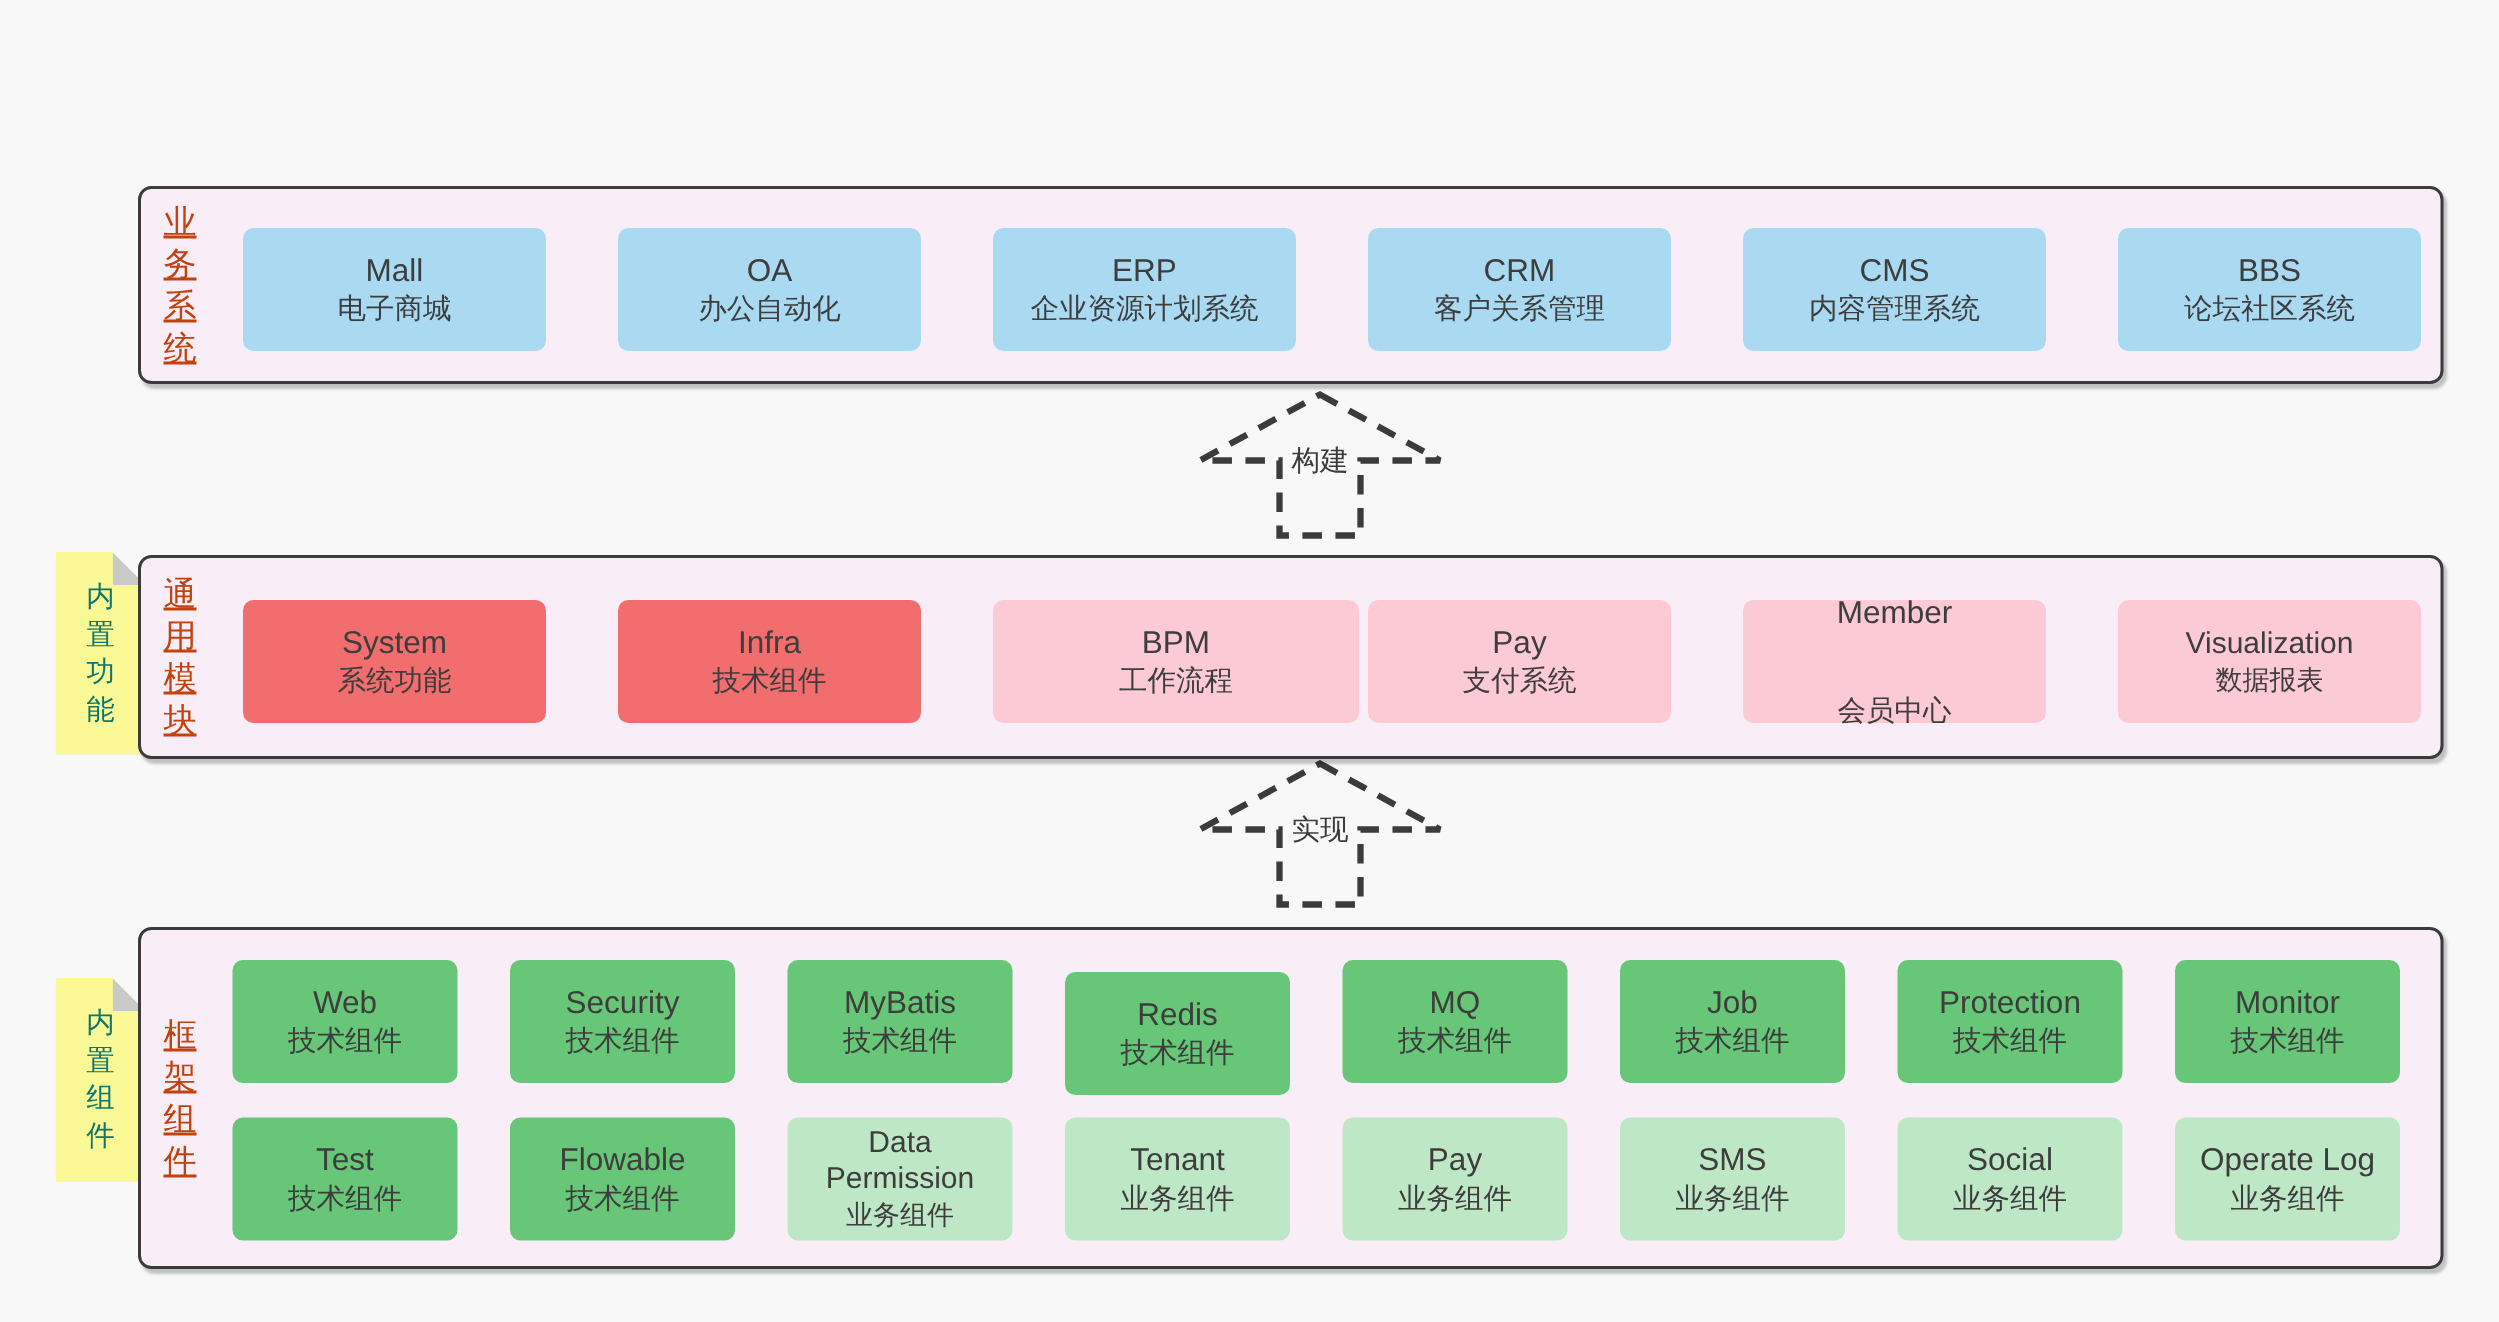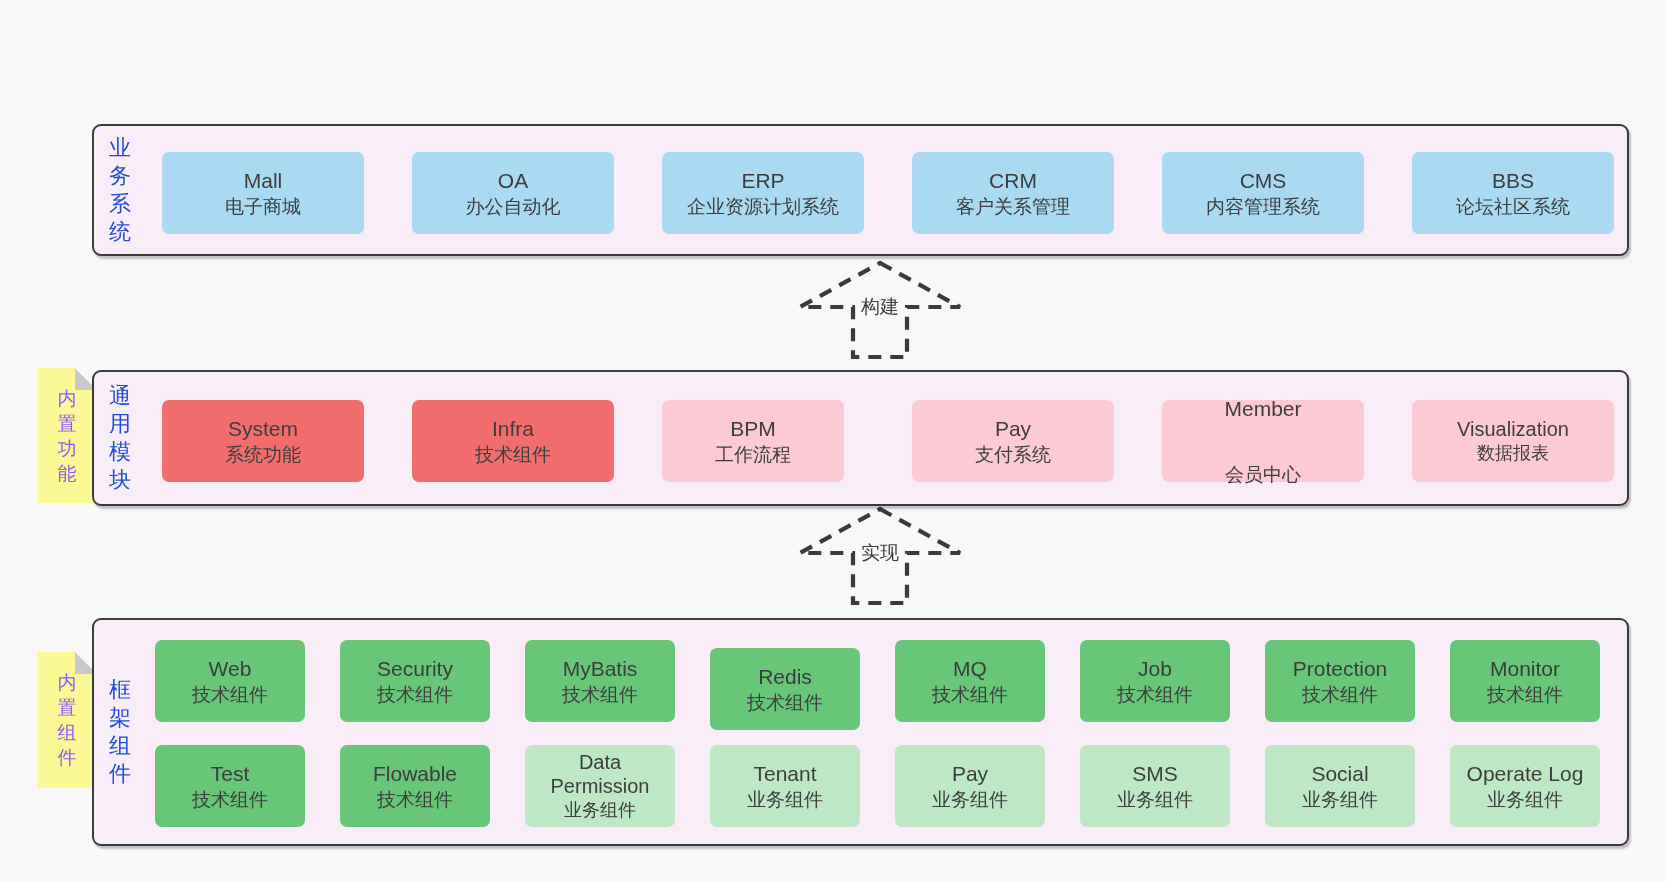--- a/index.html
+++ b/index.html
@@ -20,21 +20,21 @@
     z-index:2;
   }
   #panel-business{left:92px;top:124px;width:1533px;height:128px;}
   #panel-modules {left:92px;top:370px;width:1533px;height:132px;}
   #panel-framework{left:92px;top:618px;width:1533px;height:224px;}
 
   
   .vlabel{position:absolute;left:6px;top:0;height:100%;width:40px;
     display:flex;align-items:center;justify-content:center;}
   .vlabel span{display:block;width:26px;font-size:22px;line-height:28px;
-    text-align:center;word-break:break-all;color:#1d4ed8;}
+    text-align:center;word-break:break-all;color:#c2410c;text-decoration:underline;}
 
   
   .box{
     position:absolute;border-radius:7px;
     display:flex;flex-direction:column;align-items:center;justify-content:center;
     text-align:center;padding:15px 4px;box-sizing:border-box;
   }
   .box .en{font-size:21px;line-height:27px;color:#3d3d3d;}
   .box .zh{font-size:19px;line-height:26px;color:#3d3d3d;}
   .box.compact .en{font-size:20px;line-height:24px;}
@@ -53,21 +53,21 @@
     box-shadow:1px 2px 2px rgba(0,0,0,.2);
   }
   .tag::after{
     content:"";position:absolute;top:0;right:0;width:22px;height:22px;
     background:var(--fold,#c9c9c9);
     clip-path:polygon(0 0,100% 100%,0 100%);
   }
   #tag-modules{left:37px;top:368px;height:135px;}
   #tag-framework{left:37px;top:652px;height:136px;}
   .tag span{display:block;width:22px;font-size:19px;line-height:25px;
-    text-align:center;word-break:break-all;color:#8b5cf6;}
+    text-align:center;word-break:break-all;color:#0f766e;}
 
   
   .arrow{position:absolute;width:180px;height:105px;z-index:0;}
   #arrow-build{left:790px;top:257px;}
   #arrow-implement{left:790px;top:503px;}
   .arrow svg{display:block;width:180px;height:105px;}
   .arrow .alabel{
     position:absolute;left:50%;top:36px;transform:translateX(-50%);
     background:var(--page-bg,#f8f8f8);padding:1px 4px;
     font-size:19px;color:#3b3b3b;white-space:nowrap;
@@ -130,21 +130,21 @@
     </div>
     <div id="boxes-modules">
         <div class="box red" style="left: 68px; top: 28px; width: 202px; height: 82px;">
           <div class="en">System</div>
           <div class="zh">系统功能</div>
         </div>
         <div class="box red" style="left: 318px; top: 28px; width: 202px; height: 82px;">
           <div class="en">Infra</div>
           <div class="zh">技术组件</div>
         </div>
-        <div class="box pink" style="left: 568px; top: 28px; width: 182px; height: 82px;">
+        <div class="box pink" style="left: 568px; top: 28px; width: 244px; height: 82px;">
           <div class="en">BPM</div>
           <div class="zh">工作流程</div>
         </div>
         <div class="box pink" style="left: 818px; top: 28px; width: 202px; height: 82px;">
           <div class="en">Pay</div>
           <div class="zh">支付系统</div>
         </div>
         <div class="box pink" style="left: 1068px; top: 28px; width: 202px; height: 82px; gap: 40px;">
           <div class="en">Member</div>
           <div class="zh">会员中心</div>

